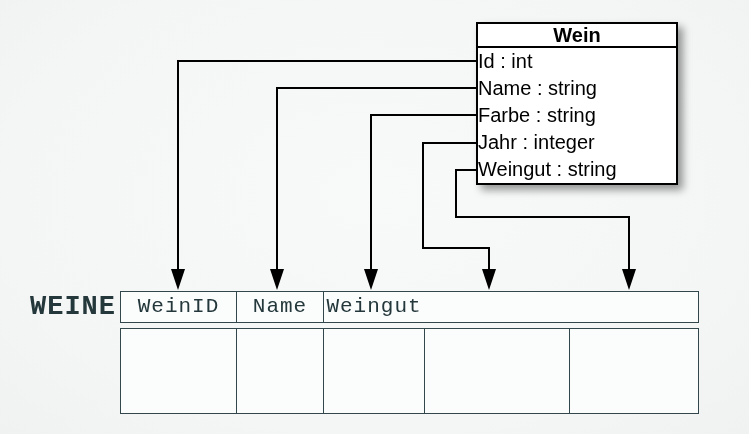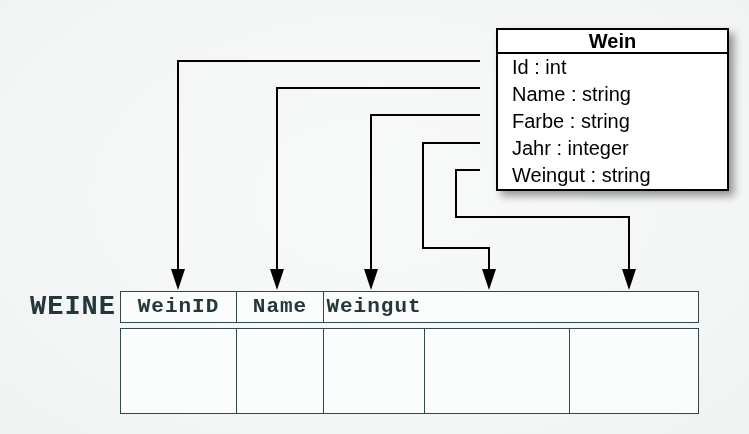--- a/index.html
+++ b/index.html
@@ -16,42 +16,41 @@
   .connector-layer {
     position: absolute;
     left: 0; top: 0;
     width: 749px; height: 434px;
     pointer-events: none;
   }
 
   
   .class-box {
     position: absolute;
-    left: 496px; top: 22px;
-    width: 233px;
+    left: 476px; top: 22px;
+    width: 202px;
     box-sizing: border-box;
     background: #ffffff;
     border: 2px solid #000000;
     box-shadow: 5px 5px 8px rgba(0,0,0,0.40);
     z-index: 2;
-    margin-top: 6px;
   }
   .class-title {
     height: 22px;
     line-height: 22px;
     text-align: center;
     font-weight: bold;
     font-size: 20px;
     color: #000000;
     border-bottom: 2px solid #000000;
   }
   .class-attr {
     height: 27px;
     line-height: 27px;
-    padding-left: 14px;
+    padding-left: 0;
     font-size: 20px;
     color: #000000;
     white-space: nowrap;
   }
 
   
   .tbl-label {
     position: absolute;
     left: 28px; top: 291px;
     width: 88px; height: 32px;
@@ -76,21 +75,21 @@
   .tbl-body   { top: 328px; width: 579px; height: 86px; }
   .tbl-cell {
     border-left: 1px solid #32474b;
     overflow: hidden;
   }
   .tbl-cell:first-child { border-left: none; }
   .tbl-header .tbl-cell {
     line-height: 30px;
     text-align: center;
     font-family: "Liberation Mono", "DejaVu Sans Mono", monospace;
-    font-weight: bold;
+    font-weight: normal;
     font-size: 21px;
     letter-spacing: 1px;
     color: #24383c;
     white-space: nowrap;
   }
 </style>
 </head>
 <body>
 
 <div class="stage">

